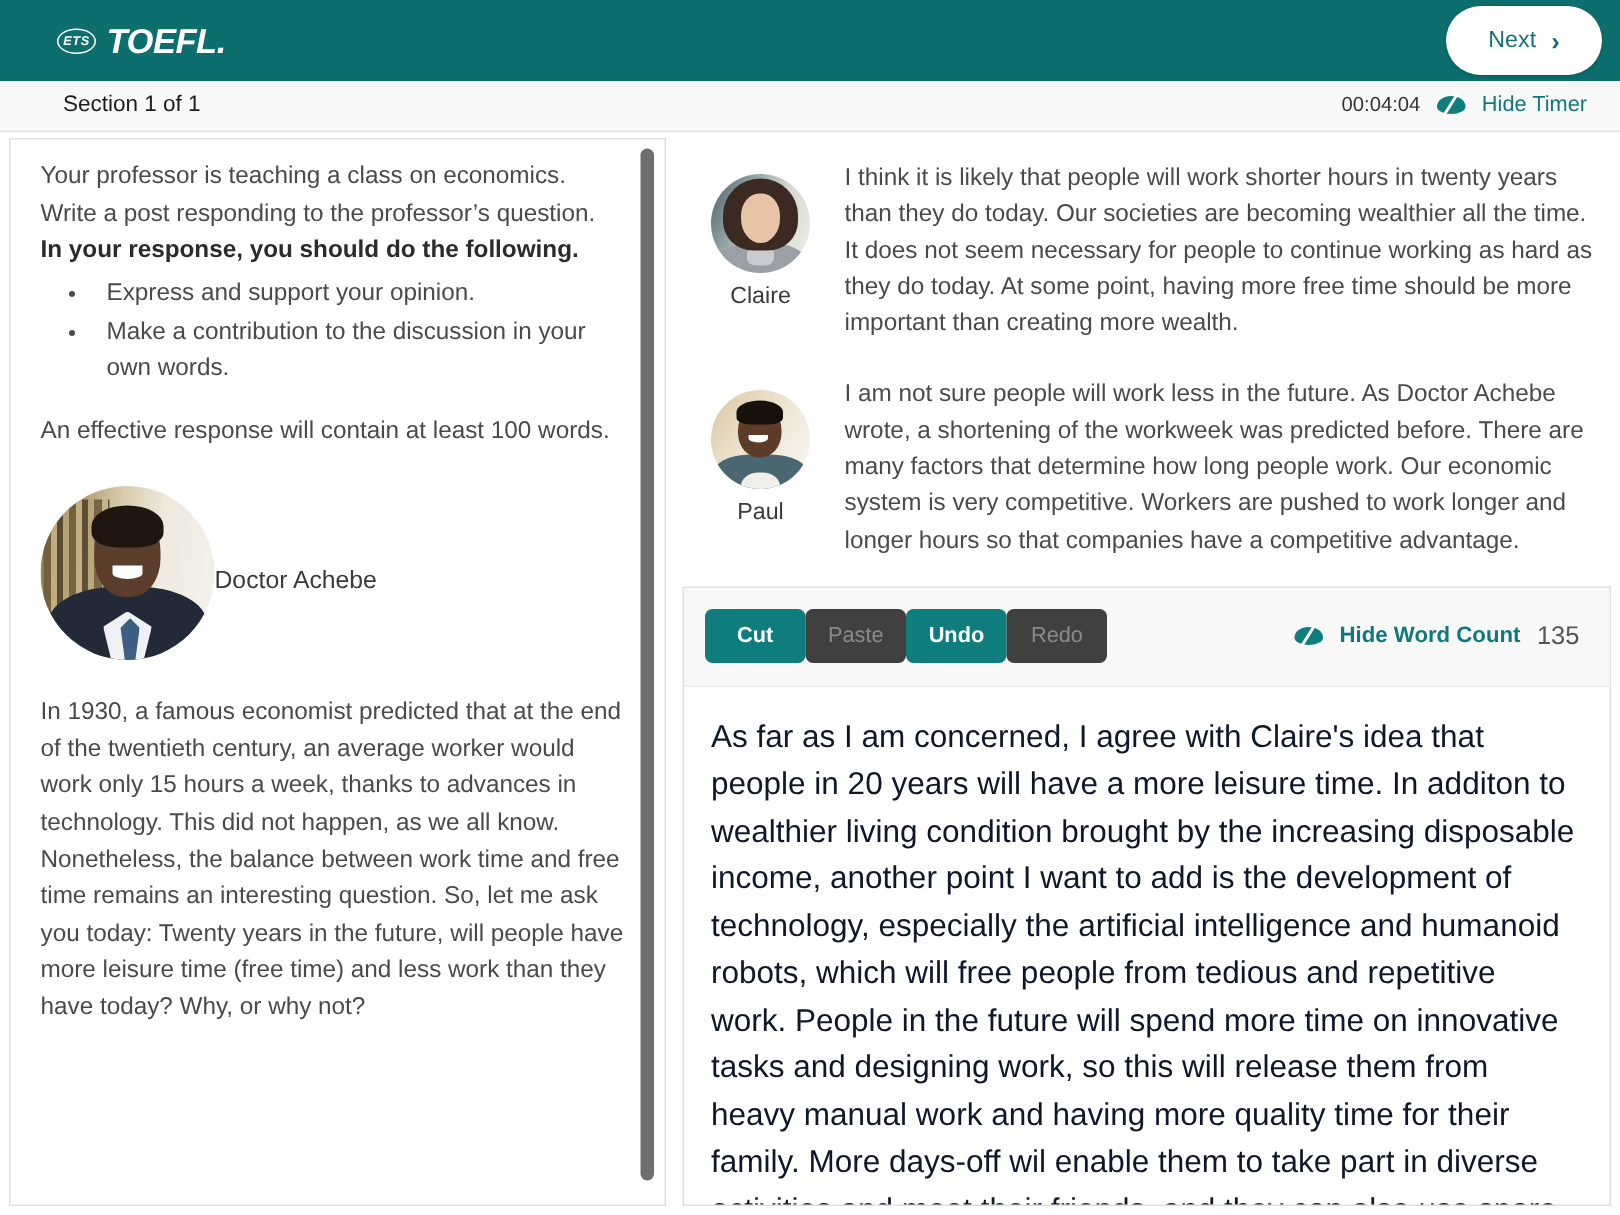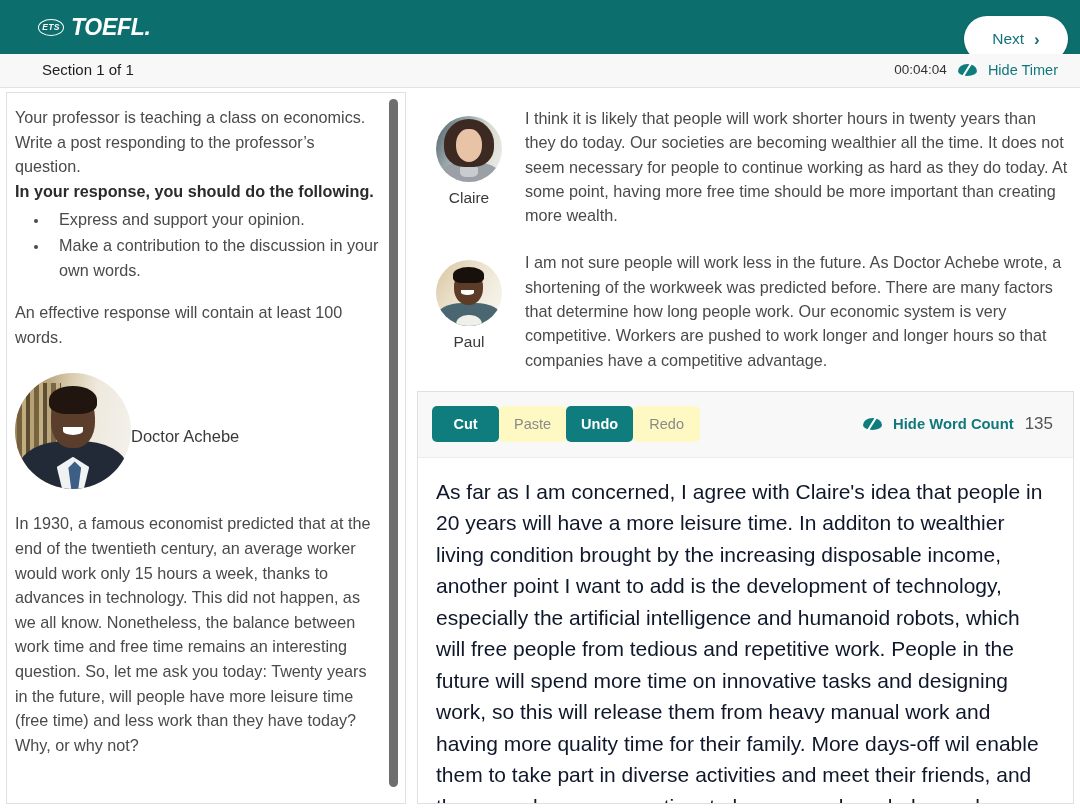--- a/index.html
+++ b/index.html
@@ -45,21 +45,21 @@
     color: #ffffff;
     font-size: 23px;
     font-weight: bold;
     font-style: italic;
     letter-spacing: -0.3px;
   }
 
   .next-btn {
     position: absolute;
     right: 12px;
-    top: 16px;
+    top: 4px;
     width: 104px;
     height: 46px;
     background: #ffffff;
     border: none;
     border-radius: 24px;
     color: #15727a;
     font-size: 15.5px;
     font-family: "Liberation Sans", sans-serif;
     display: flex;
     align-items: center;
@@ -130,26 +130,26 @@
   
   .body-wrap {
     display: flex;
     height: 722px;
     padding: 4px 6px 6px 6px;
     gap: 11px;
   }
 
   
   .left-panel {
-    width: 400px;
+    width: 438px;
     flex: none;
     border: 1px solid #e0e0e0;
     background: #ffffff;
     position: relative;
-    padding: 12px 26px 10px 8px;
+    padding: 12px 26px 10px 20px;
     overflow: hidden;
   }
   .prompt-p {
     font-size: 16.2px;
     line-height: 1.52;
     color: #4a4a4a;
   }
   .prompt-strong {
     font-size: 16.2px;
     line-height: 1.5;
@@ -381,21 +381,21 @@
     font-size: 14.5px;
     font-family: "Liberation Sans", sans-serif;
     cursor: pointer;
   }
   .tool-btn.active {
     background: #0f7d7d;
     color: #ffffff;
     font-weight: bold;
   }
   .tool-btn.disabled {
-    background: #fef9c3;
+    background: #404040;
     color: #8a8a8a;
     cursor: default;
   }
   .wc-group {
     margin-left: auto;
     display: flex;
     align-items: center;
     gap: 11px;
   }
   .hide-wc-label {

